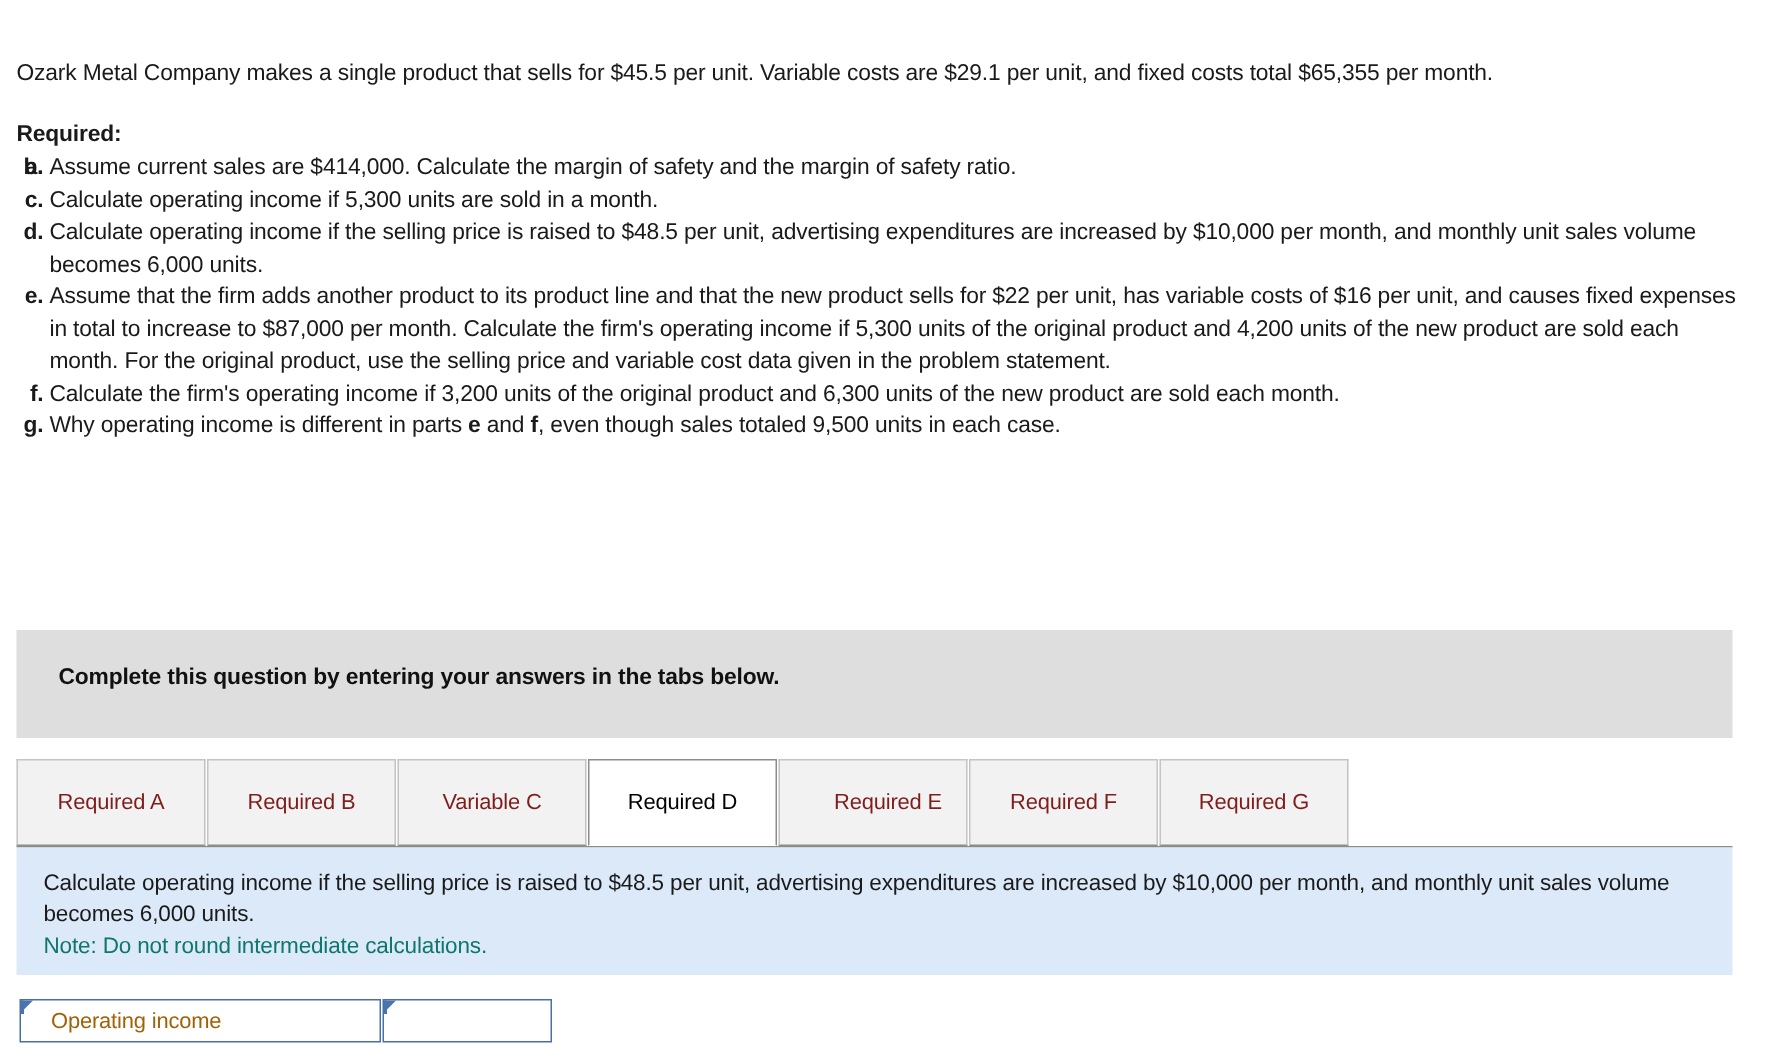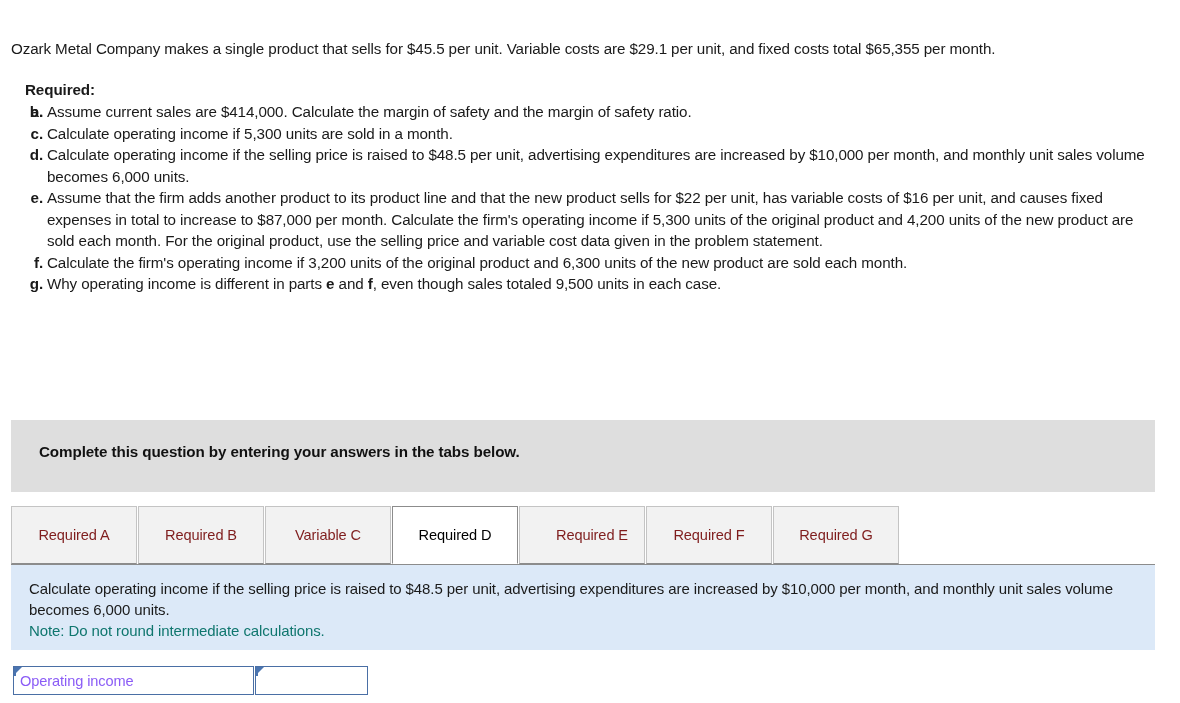--- a/index.html
+++ b/index.html
@@ -22,21 +22,21 @@
   .intro {
     padding: 11px 26px 0 11px;
     line-height: 1.42;
     letter-spacing: -0.1px;
     margin-top: 27px;
   }
 
   
   .required-block {
     margin-top: 19px;
-    padding: 0 16px 0 25px;
+    padding: 0 16px 0 11px;
     line-height: 1.415;
     letter-spacing: -0.1px;
   }
   .required-title {
     font-weight: bold;
     margin-bottom: 1px;
   }
   .req-item {
     position: relative;
     padding-left: 22px;
@@ -136,23 +136,23 @@
     position: relative;
     box-sizing: border-box;
     height: 29px;
     border: 1px solid #4a6fa5;
     background: #ffffff;
     display: flex;
     align-items: center;
   }
   .cell.label-cell {
     width: 241px;
-    padding-left: 6px;
+    padding-left: 20px;
     font-size: 14.6px;
-    color: #8b5cf6;
+    color: #a16207;
     letter-spacing: -0.1px;
   }
   .cell.input-cell {
     width: 113px;
     margin-left: 1px;
   }
   .cell.input-cell input {
     border: none;
     outline: none;
     width: 100%;

